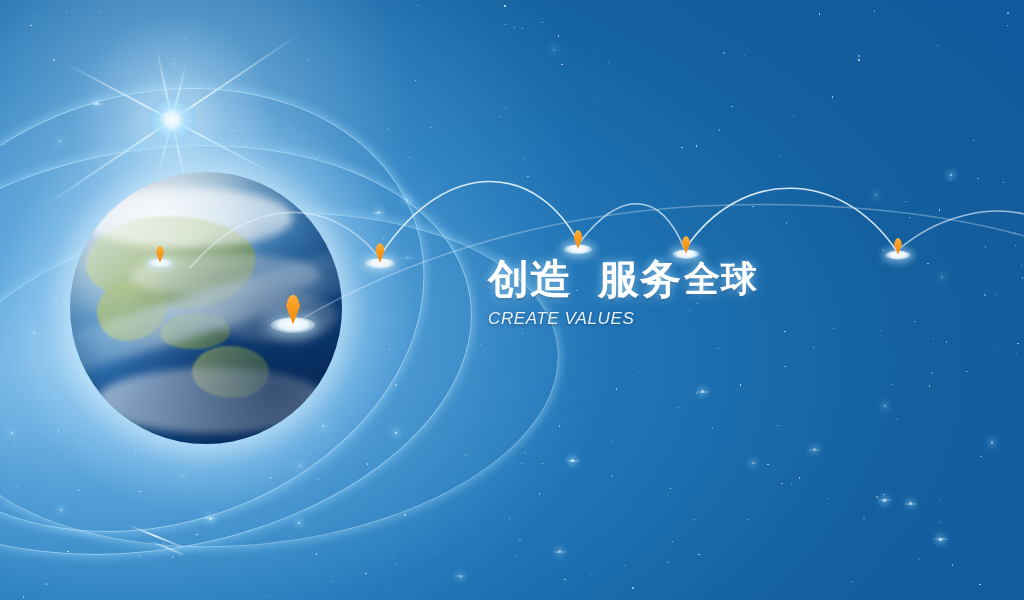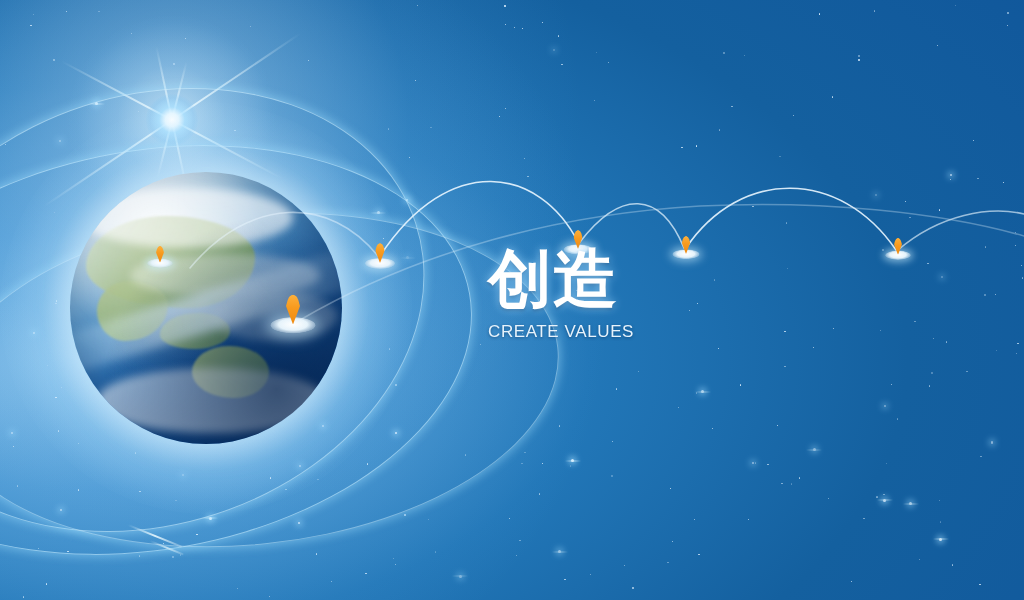--- a/index.html
+++ b/index.html
@@ -91,30 +91,30 @@
     background:linear-gradient(180deg,#fcb03c 0%,#f79a1e 45%,#ef8a12 100%);
     border-radius:50% 50% 50% 50% / 62% 62% 38% 38%;
     clip-path:polygon(50% 100%, 100% 34%, 92% 10%, 50% 0%, 8% 10%, 0% 34%);
   }
 
   
   .headline{position:absolute;left:488px;top:250px;width:430px;}
   .line{display:flex;align-items:flex-end;white-space:nowrap;}
   .group{display:flex;align-items:flex-end;}
   .cn-big{
-    font-size:64px;line-height:58px;font-weight:700;color:#ffffff;letter-spacing:1px;
+    font-size:41px;line-height:58px;font-weight:700;color:#ffffff;letter-spacing:1px;
     text-shadow:0 0 10px rgba(150,210,250,.85), 0 2px 3px rgba(10,50,95,.45);
   }
   .cn-small{
     font-size:36px;line-height:58px;font-weight:700;color:#ffffff;letter-spacing:1px;
     margin-left:2px;
     text-shadow:0 0 10px rgba(150,210,250,.85), 0 2px 3px rgba(10,50,95,.45);
   }
   .gap{width:26px;}
-  .sub{display:flex;margin-top:14px;}
+  .sub{display:flex;margin-top:1px;font-style:italic;}
   .sub span{
     font-size:17px;letter-spacing:.6px;color:#e7f3fc;font-weight:400;
     text-shadow:0 1px 3px rgba(8,45,90,.55);
   }
   .sub .s2{margin-left:82px;}
 </style>
 </head>
 <body>
 
 <div id="stage">
@@ -401,19 +401,23 @@
 
   <div class="comet" style="left:128px;top:524px;width:58px;transform:rotate(22deg);"></div>
   <div class="comet" style="left:150px;top:540px;width:36px;transform:rotate(22deg);opacity:.75;"></div>
 
   <div class="headline">
     <div class="line">
       <div class="group">
         <span class="cn-big">创造</span>
       </div>
       <div class="gap"></div>
+      <div class="group">
+        <span class="cn-big">服务</span>
+        <span class="cn-small">全球</span>
+      </div>
     </div>
     <div class="sub">
       <span class="s1">CREATE VALUES</span>
     </div>
   </div>
 
 </div>
 
 </body></html>

